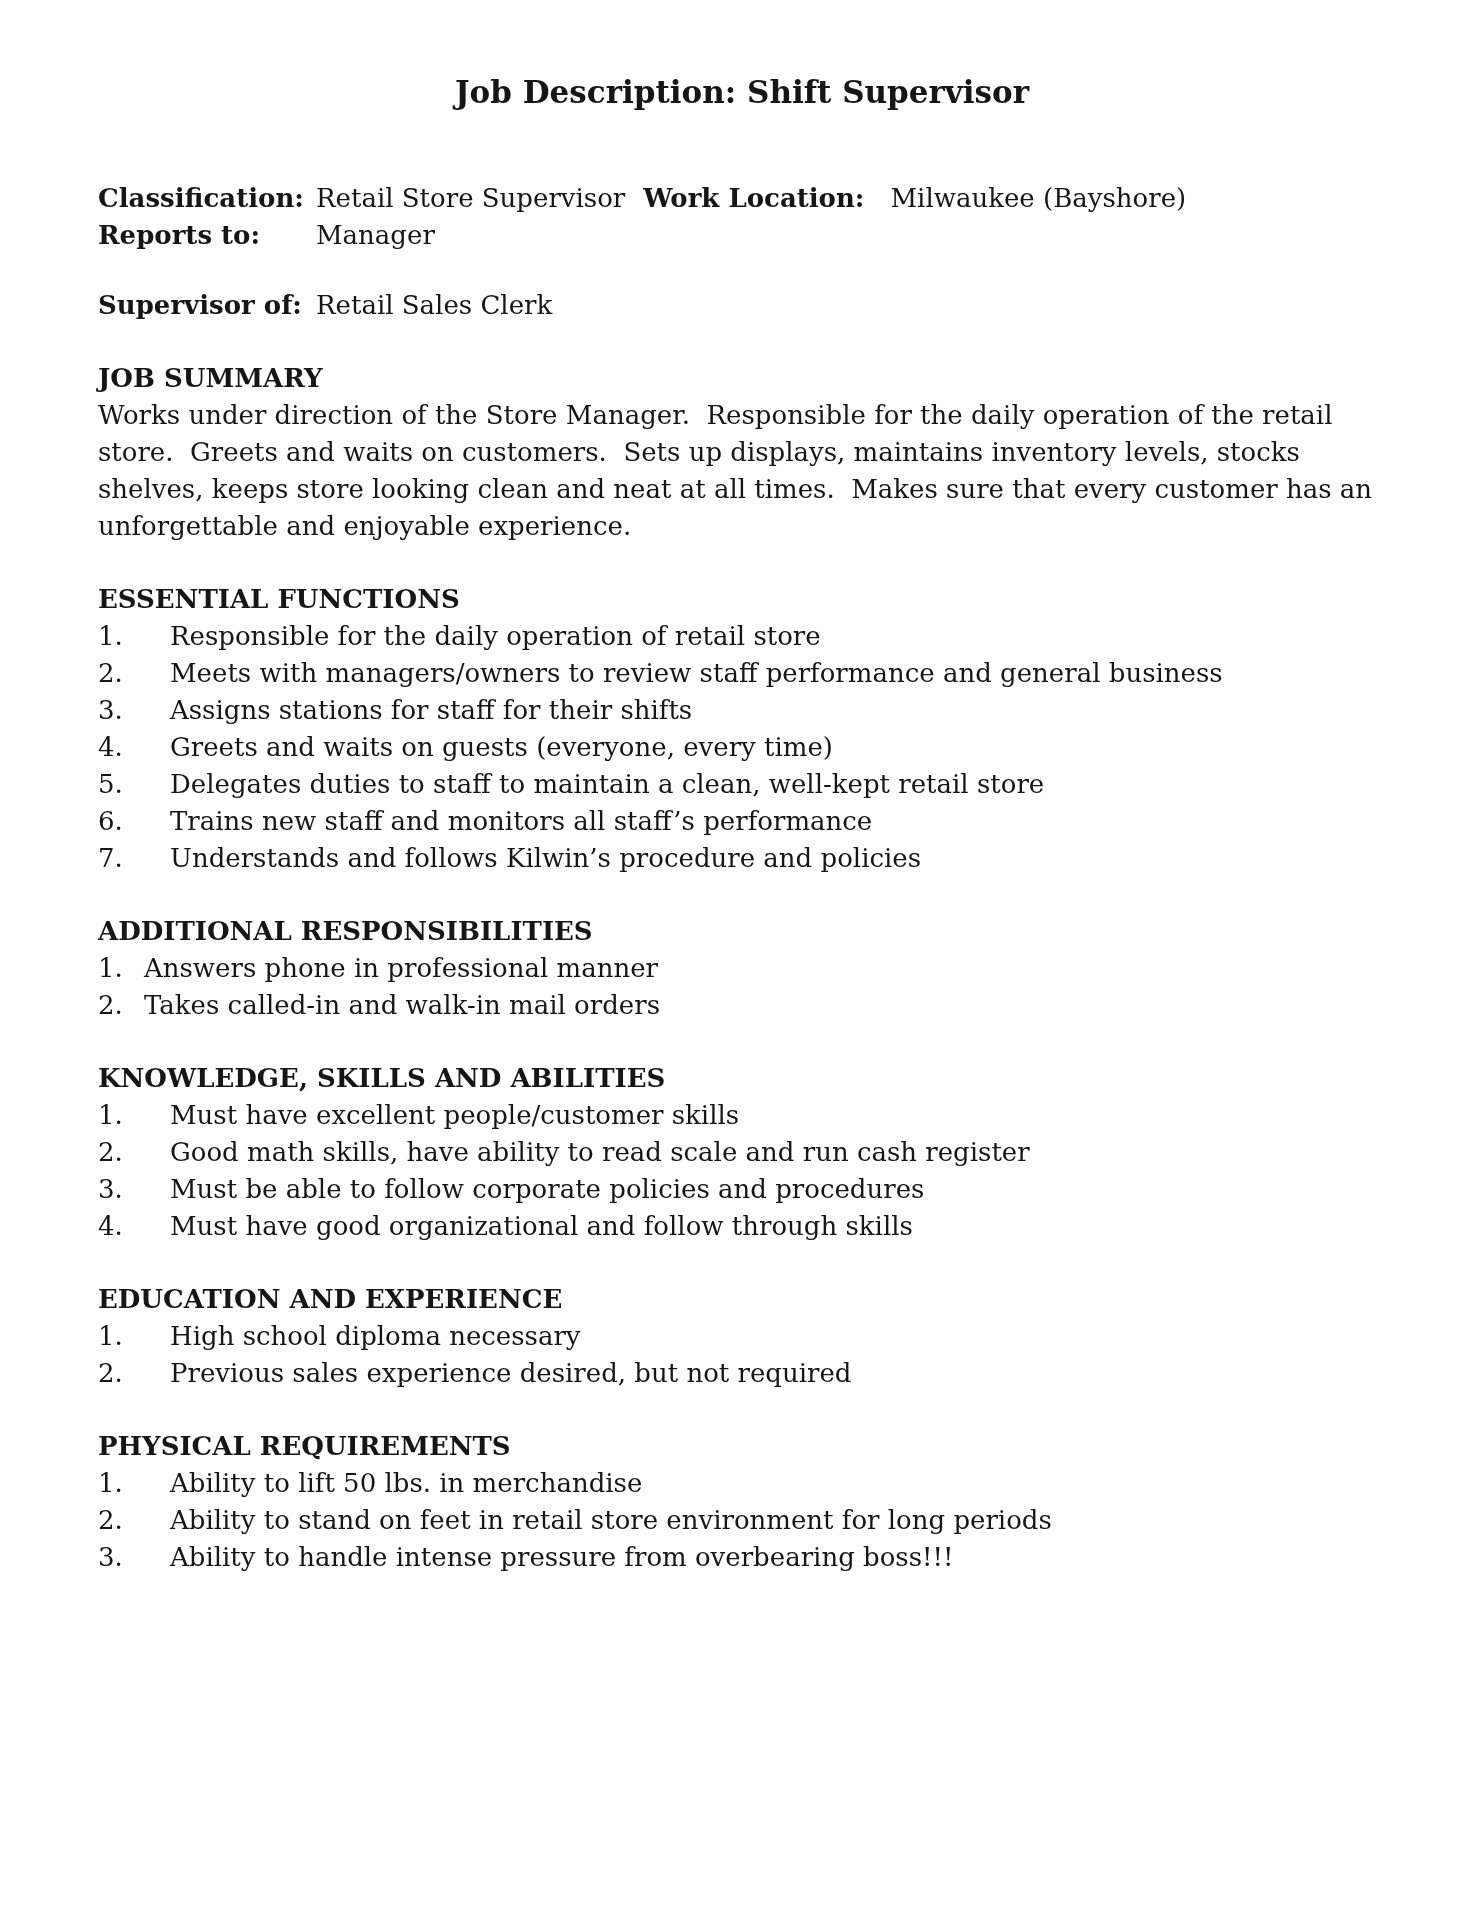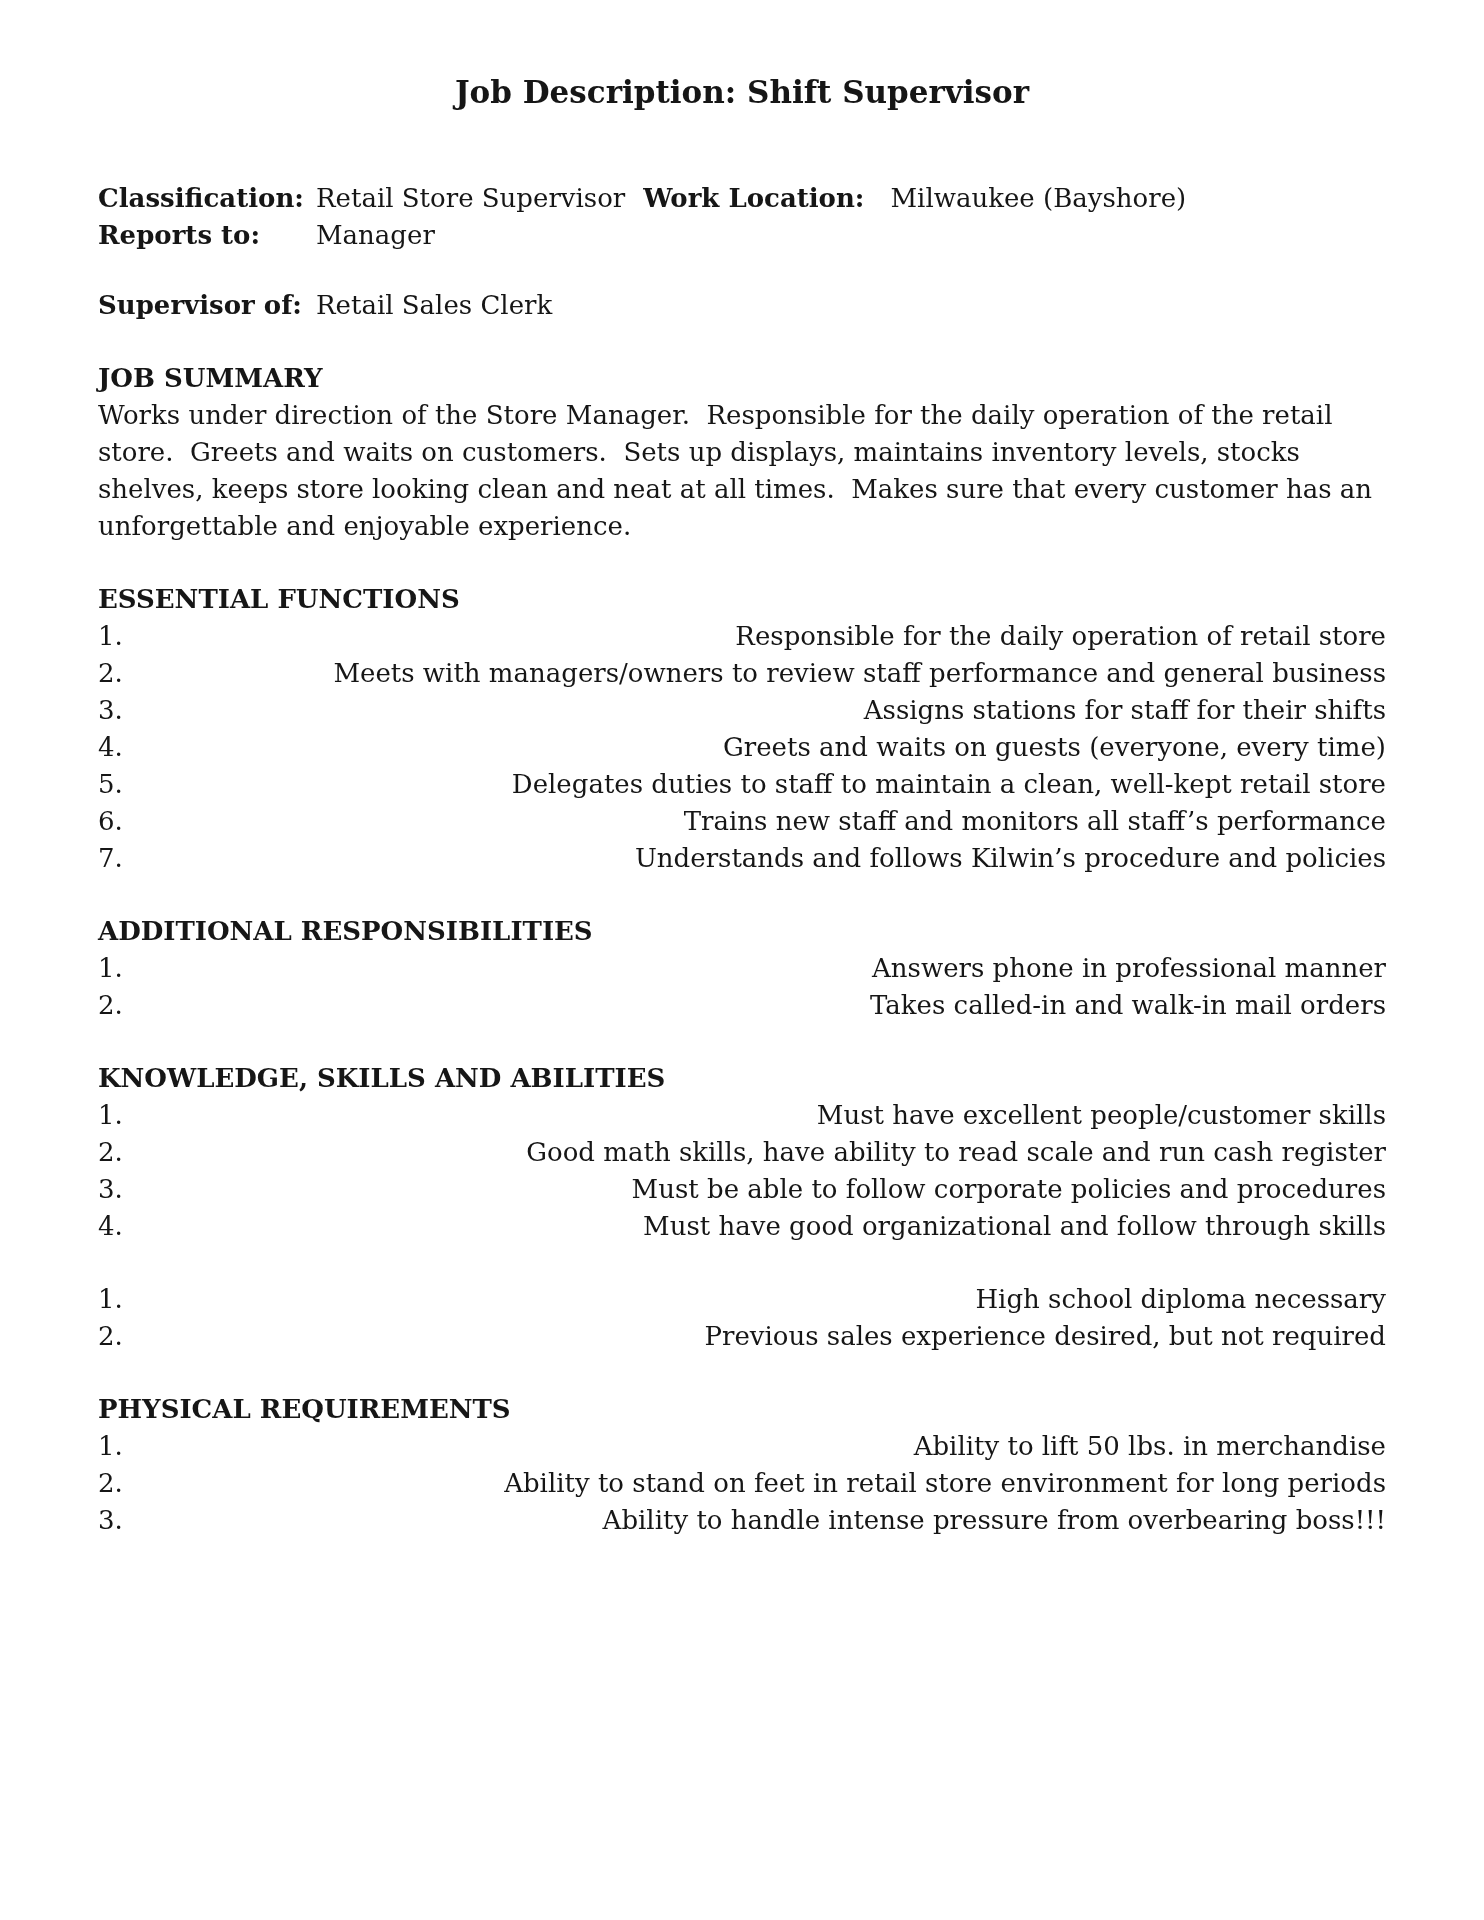--- a/index.html
+++ b/index.html
@@ -69,21 +69,20 @@
     flex-shrink: 0;
   }
   .indent-wide .list-num {
     width: 72px;
   }
   .indent-narrow .list-num {
     width: 46px;
   }
   .list-text {
     flex: 1;
-    text-align: right;
   }
 </style>
 </head>
 <body>
 
 <div class="page">
 
   <h1 class="doc-title">Job Description: Shift Supervisor</h1>
 
   <div class="header-block">
@@ -173,20 +172,21 @@
             <span class="list-num">3.</span>
             <span class="list-text">Must be able to follow corporate policies and procedures</span>
           </div>
           <div class="list-item">
             <span class="list-num">4.</span>
             <span class="list-text">Must have good organizational and follow through skills</span>
           </div>
         </div>
       </section>
       <section class="doc-section">
+        <h2 class="section-heading">EDUCATION AND EXPERIENCE</h2>
         <div class="section-list indent-wide">
           <div class="list-item">
             <span class="list-num">1.</span>
             <span class="list-text">High school diploma necessary</span>
           </div>
           <div class="list-item">
             <span class="list-num">2.</span>
             <span class="list-text">Previous sales experience desired, but not required</span>
           </div>
         </div>

